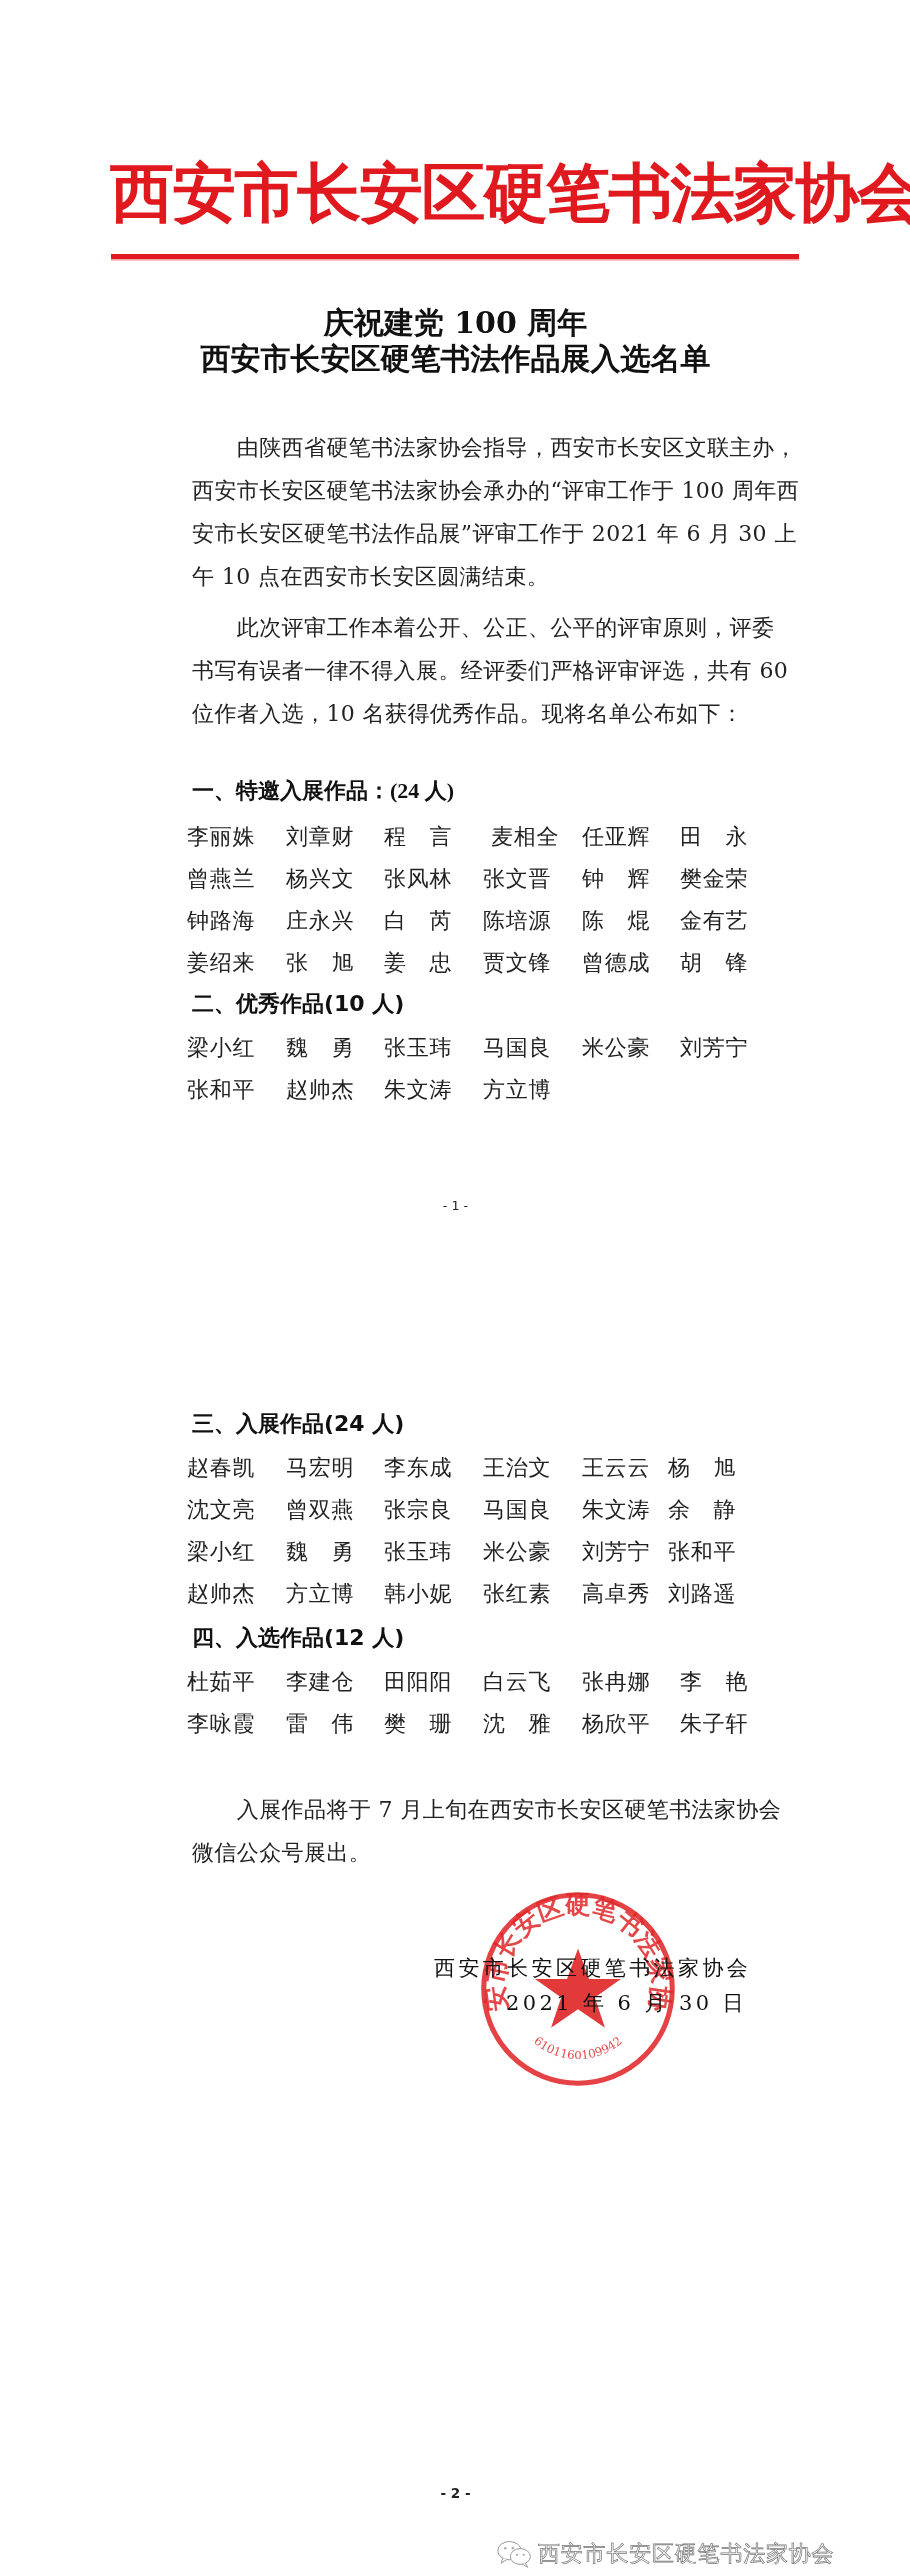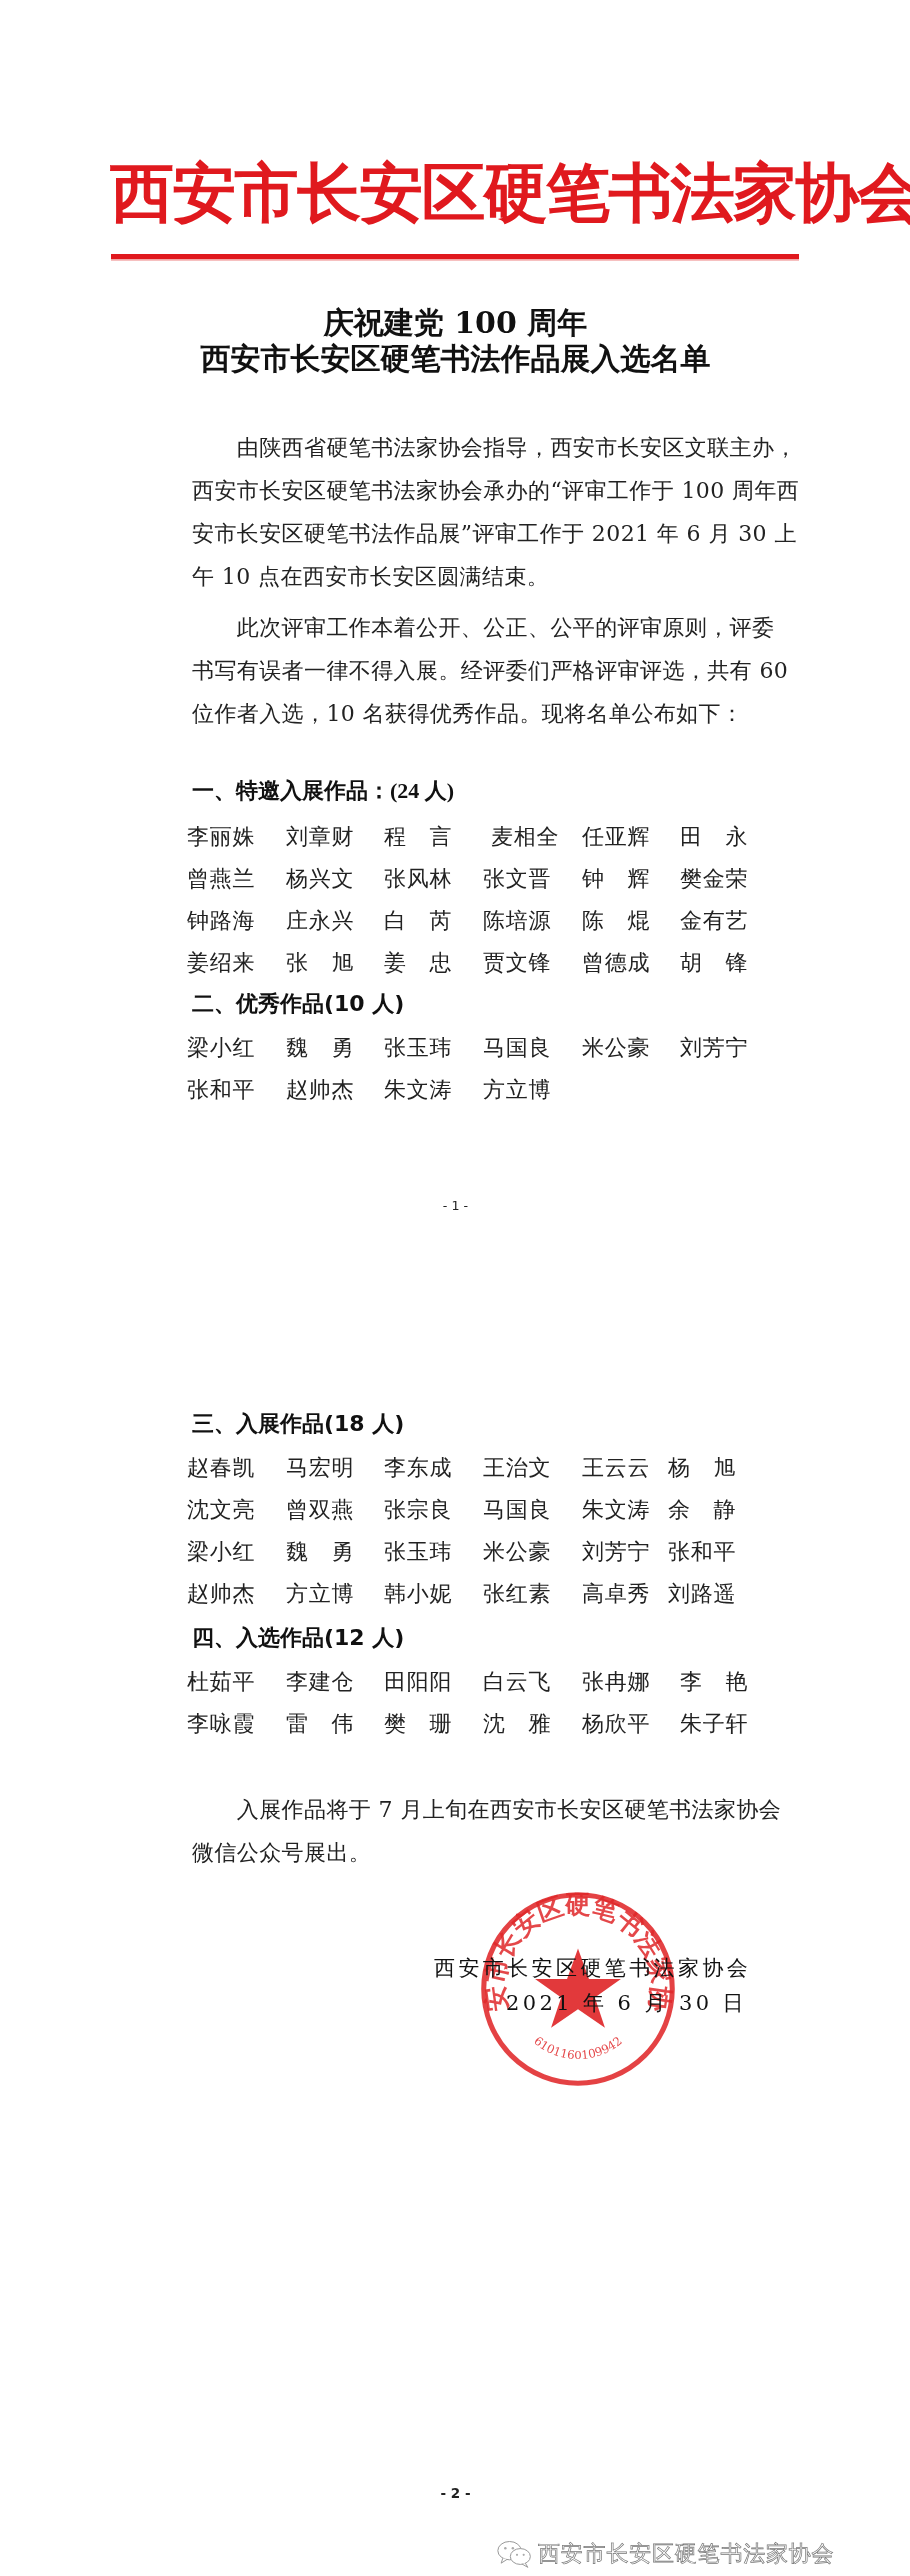--- a/index.html
+++ b/index.html
@@ -91,21 +91,21 @@
 </div>
 <div class="abs name-row" style="top:1073px;">
   <span class="name" style="left:0">张和平</span>
   <span class="name" style="left:99px">赵帅杰</span>
   <span class="name" style="left:197px">朱文涛</span>
   <span class="name" style="left:296px">方立博</span>
 </div>
 
 <div class="abs page-num" style="top:1198px;">- 1 -</div>
 
-<div class="abs section-head" style="top:1407px;">三、入展作品(18 人)</div>
+<div class="abs section-head" style="top:1407px;">三、入展作品(24 人)</div>
 <div class="abs name-row" style="top:1451px;">
   <span class="name" style="left:0">赵春凯</span>
   <span class="name" style="left:99px">马宏明</span>
   <span class="name" style="left:197px">李东成</span>
   <span class="name" style="left:296px">王治文</span>
   <span class="name" style="left:395px">王云云</span>
   <span class="name" style="left:481px">杨　旭</span>
 </div>
 <div class="abs name-row" style="top:1493px;">
   <span class="name" style="left:0">沈文亮</span>

